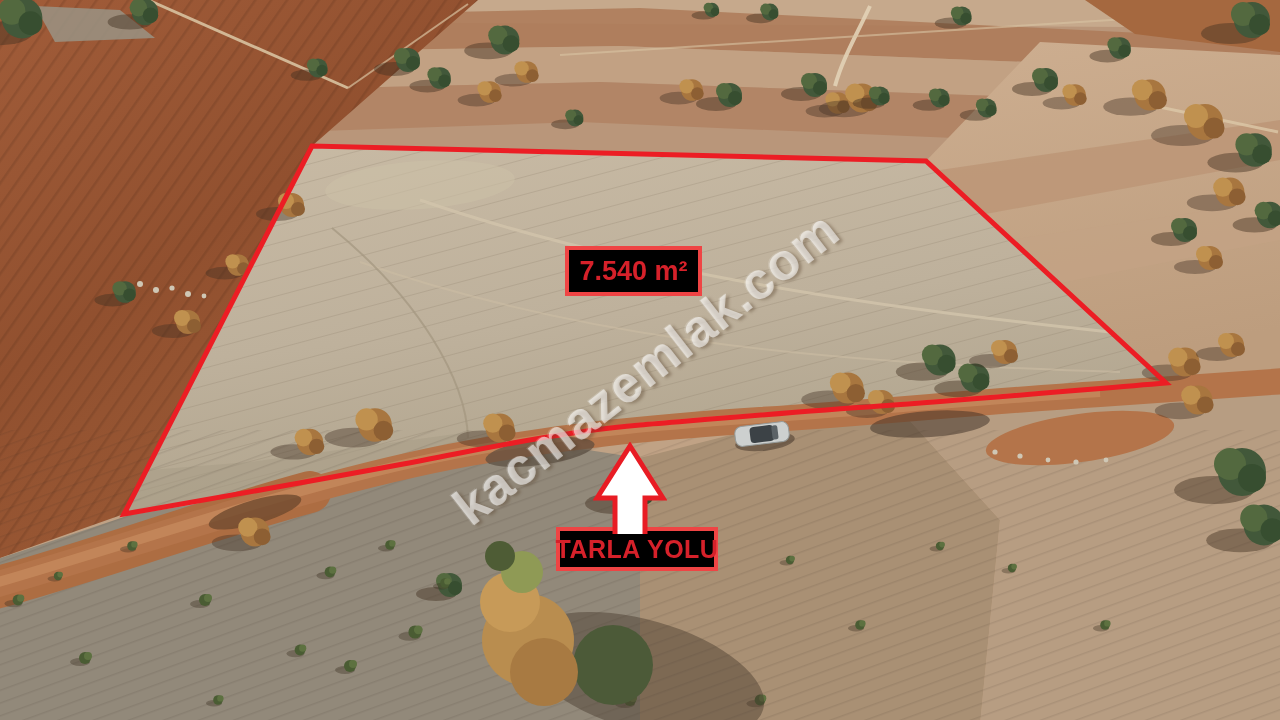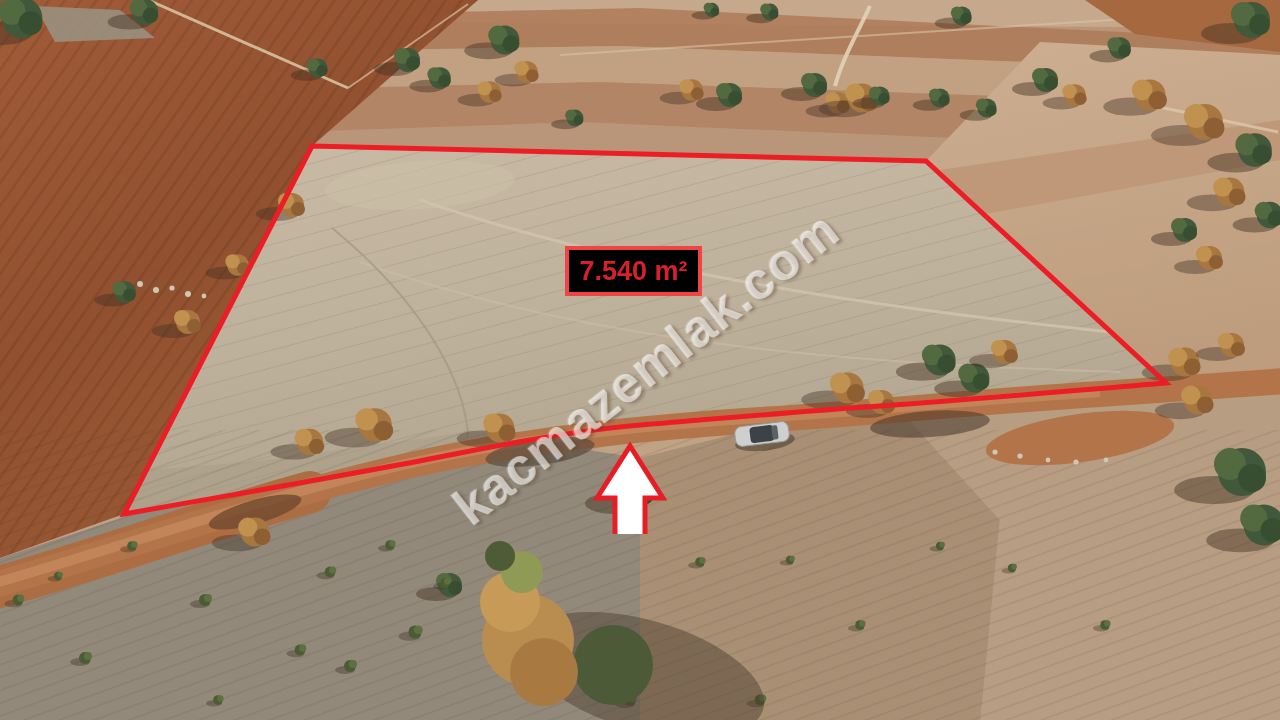--- a/index.html
+++ b/index.html
@@ -236,18 +236,21 @@
   <svg class="boundary-svg" viewBox="0 0 1280 720" preserveAspectRatio="none">
     <path d="M 124,514 L 312,146 L 926,161 L 1166,383 C 1080,390 980,399 880,406 C 780,413 690,421 640,425 C 590,429 520,441 455,454 C 380,469 250,492 124,514 Z" fill="none" stroke="#ec1d24" stroke-width="5" stroke-linejoin="miter"></path>
   </svg>
 
   <div class="watermark">kacmazemlak.com</div>
 
   <div class="badge area-badge">
     <span>7.540 m²</span>
   </div>
 
+  <div class="badge road-badge">
+    <span>TARLA YOLU</span>
+  </div>
 
   <svg class="arrow-svg" viewBox="-4 -4 74 96">
     <path d="M 18,88 L 18,52 L 0,52 L 33,0 L 66,52 L 48,52 L 48,88" fill="#ffffff" stroke="#e81c24" stroke-width="5" stroke-linejoin="miter"></path>
   </svg>
 
 </div>
 
 </body></html>

